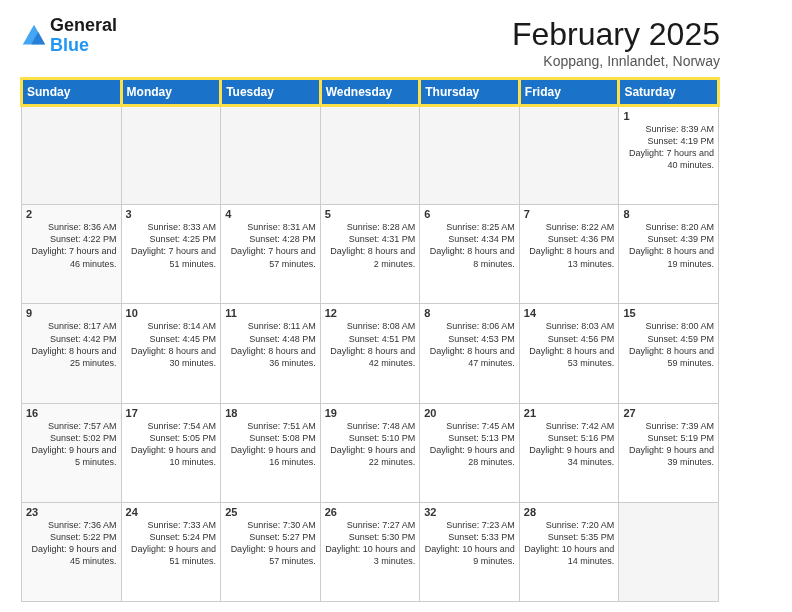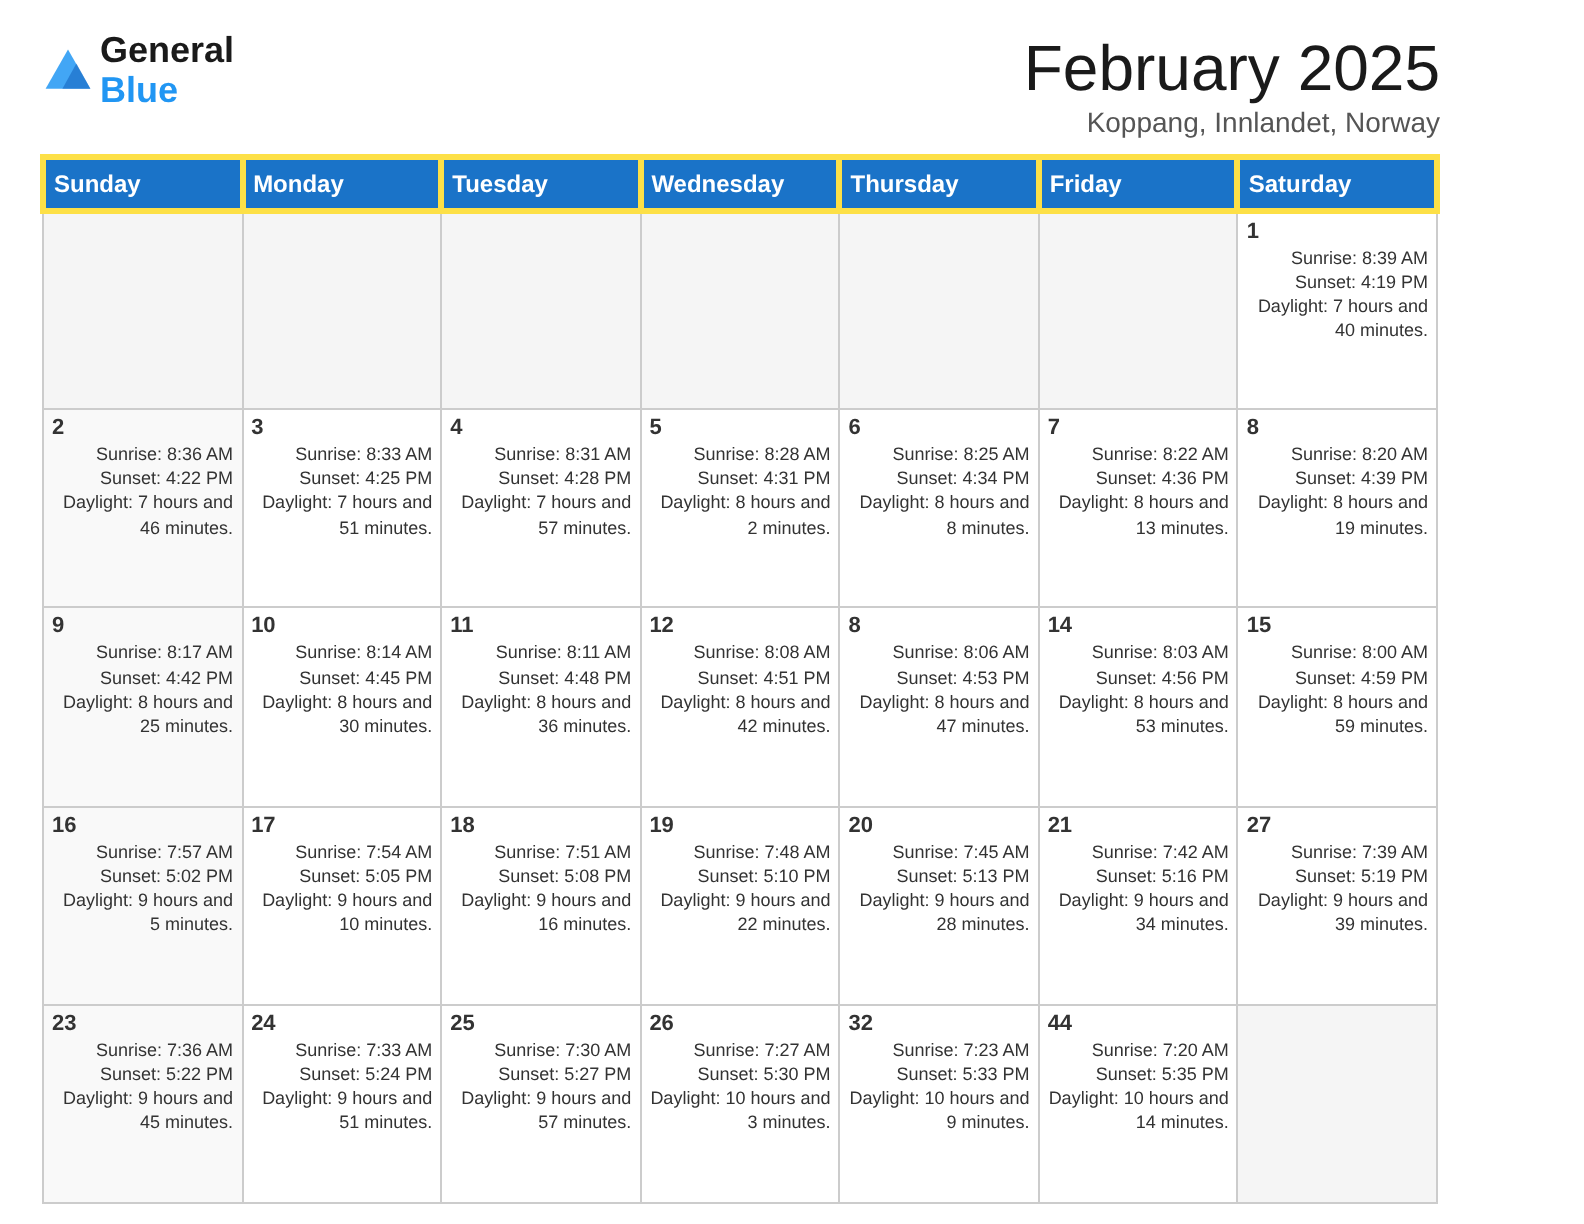--- a/index.html
+++ b/index.html
@@ -337,21 +337,21 @@
 and 3 minutes.</div>
           </td>
           <td>
             <span class="day-num">32</span>
             <div class="day-info">Sunrise: 7:23 AM
 Sunset: 5:33 PM
 Daylight: 10 hours
 and 9 minutes.</div>
           </td>
           <td>
-            <span class="day-num">44</span>
+            <span class="day-num">28</span>
             <div class="day-info">Sunrise: 7:20 AM
 Sunset: 5:35 PM
 Daylight: 10 hours
 and 14 minutes.</div>
           </td>
           <td class="empty"></td>
         </tr>
       </tbody>
   </table>
 </div>

